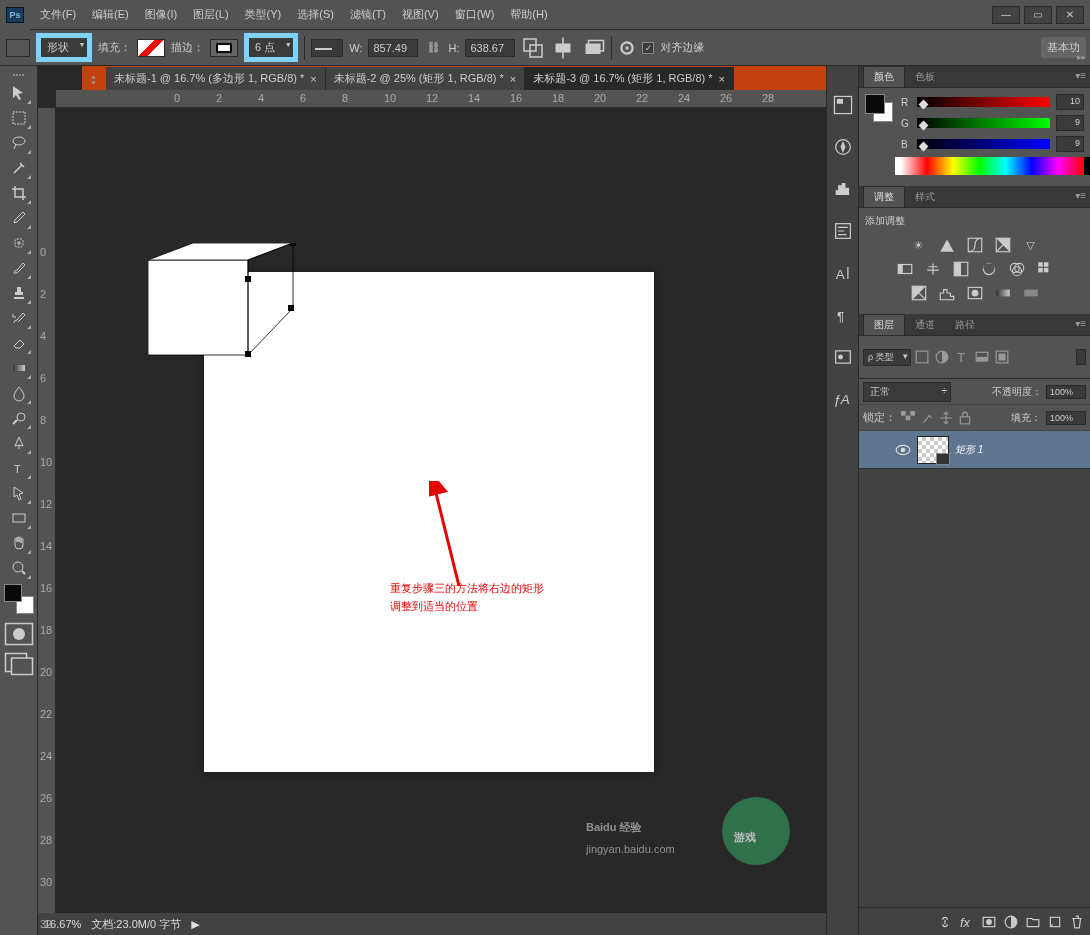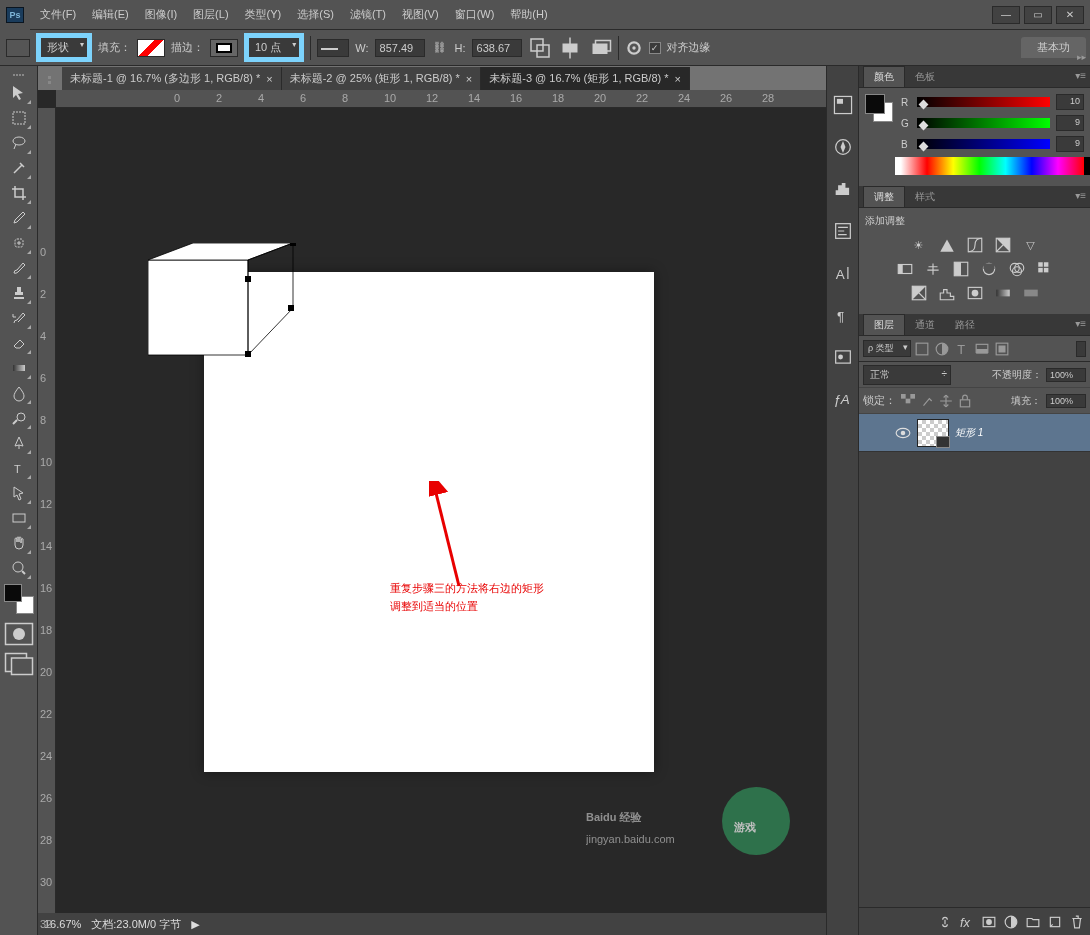--- a/index.html
+++ b/index.html
@@ -20,37 +20,37 @@
 .stroke-swatch { width: 28px; height: 18px; background: #666; display: flex; align-items: center; justify-content: center; border: 1px solid #2a2a2a; }
 .stroke-inner { width: 16px; height: 10px; border: 2px solid #000; background: #fff; }
 .opt-input { background: #3a3a3a; border: 1px solid #2a2a2a; width: 50px; padding: 2px 4px; color: #ccc; }
 .line-style { width: 32px; height: 18px; border: 1px solid #2a2a2a; background: #3a3a3a; position: relative; }
 .line-style::before { content: ''; position: absolute; left: 3px; right: 10px; top: 8px; border-top: 2px solid #ccc; }
 .chain-icon { width: 18px; height: 18px; display: flex; align-items: center; justify-content: center; font-size: 11px; }
 .path-btn { width: 24px; height: 24px; display: flex; align-items: center; justify-content: center; }
 .divider { width: 1px; height: 24px; background: #2a2a2a; }
 .gear { width: 18px; height: 18px; }
 .checkbox { width: 12px; height: 12px; background: #3a3a3a; border: 1px solid #888; display: inline-flex; align-items: center; justify-content: center; font-size: 9px; }
-.essentials { position: absolute; right: 4px; background: #656565; padding: 3px 16px; border-radius: 3px 3px 0 0; }
+.essentials { position: absolute; right: 4px; background: #656565; padding: 3px 6px; border-radius: 3px 3px 0 0; }
 
 .workspace { display: flex; height: calc(935px - 66px); }
 .toolbox { width: 38px; background: #535353; border-right: 1px solid #2a2a2a; display: flex; flex-direction: column; align-items: center; padding-top: 4px; gap: 0; }
 .tool { width: 26px; height: 25px; display: flex; align-items: center; justify-content: center; position: relative; }
 .tool::after { content: ''; position: absolute; right: 1px; bottom: 1px; border: 2px solid transparent; border-right-color: #aaa; border-bottom-color: #aaa; width: 0; height: 0; }
 .tool svg { width: 18px; height: 18px; }
 .tool-grip { width: 30px; height: 10px; display: flex; align-items: center; justify-content: center; gap: 1px; }
 .tool-grip span { width: 2px; height: 2px; background: #888; }
 .color-tool { width: 30px; height: 30px; position: relative; margin-top: 4px; }
 .fg-color { width: 18px; height: 18px; background: #0a0a0a; border: 1px solid #888; position: absolute; top: 0; left: 0; z-index: 2; }
 .bg-color { width: 18px; height: 18px; background: #fff; border: 1px solid #888; position: absolute; bottom: 0; right: 0; }
 .mask-tool { width: 30px; height: 24px; display: flex; align-items: center; justify-content: center; margin-top: 8px; }
 .screen-mode { width: 30px; height: 24px; display: flex; align-items: center; justify-content: center; margin-top: 6px; }
 
 .doc-area { flex: 1; display: flex; flex-direction: column; background: #282828; position: relative; }
-.tabs-bar { height: 24px; background: #737373; display: flex; align-items: flex-end; padding-left: 10px; }
+.tabs-bar { height: 24px; background: #c2410c; display: flex; align-items: flex-end; padding-left: 10px; margin-left: 44px; }
 .grip-dot { width: 8px; height: 20px; display: flex; flex-direction: column; justify-content: center; gap: 2px; margin-right: 6px; }
 .grip-dot span { width: 3px; height: 3px; background: #888; }
 .tab { background: #424242; padding: 4px 8px; display: flex; align-items: center; gap: 6px; font-size: 10px; color: #ccc; border-right: 1px solid #2a2a2a; }
 .tab.active { background: #282828; }
 .tab-close { font-size: 11px; }
 .ruler-h { height: 18px; background: #535353; position: relative; margin-left: 18px; overflow: hidden; font-size: 8px; color: #aaa; border-bottom: 1px solid #2a2a2a; }
 .ruler-h span { position: absolute; top: 2px; }
 .canvas-wrap { flex: 1; display: flex; position: relative; }
 .ruler-v { width: 18px; background: #535353; position: relative; font-size: 8px; color: #aaa; border-right: 1px solid #2a2a2a; writing-mode: vertical-lr; }
 .ruler-v span { position: absolute; left: 2px; writing-mode: horizontal-tb; }
@@ -82,21 +82,21 @@
 .slider-thumb { width: 7px; height: 7px; background: #ddd; position: absolute; top: 4px; left: 3px; transform: rotate(45deg); }
 .slider-val { width: 28px; height: 16px; background: #3a3a3a; border: 1px solid #2a2a2a; font-size: 9px; text-align: right; padding: 1px 3px; }
 .spectrum { height: 18px; margin: 0 -6px -6px -6px; background: linear-gradient(to right, #fff 0%, #fff 3%, red, yellow, lime, cyan, blue, magenta, red 97%, #000 97%); }
 
 .adjust-panel { background: #535353; padding: 6px; }
 .adjust-header { font-size: 10px; margin-bottom: 8px; }
 .adjust-row { display: flex; gap: 10px; justify-content: center; margin-bottom: 6px; }
 .adj-icon { width: 18px; height: 18px; display: flex; align-items: center; justify-content: center; }
 
 .layers-panel { flex: 1; background: #535353; display: flex; flex-direction: column; }
-.layers-filter { height: 26px; display: flex; align-items: center; gap: 4px; padding: 0 4px; border-bottom: 1px solid #2a2a2a; }
+.layers-filter { height: 43px; display: flex; align-items: center; gap: 4px; padding: 0 4px; border-bottom: 1px solid #2a2a2a; }
 .filter-drop { background: #3a3a3a; border: 1px solid #2a2a2a; padding: 1px 16px 1px 4px; font-size: 9px; position: relative; }
 .filter-drop::after { content: '▾'; position: absolute; right: 2px; }
 .filter-icons { display: flex; gap: 6px; }
 .fi { width: 14px; height: 14px; }
 .filter-toggle { margin-left: auto; width: 10px; height: 16px; background: #3a3a3a; border: 1px solid #2a2a2a; }
 .layers-blend { height: 26px; display: flex; align-items: center; gap: 4px; padding: 0 4px; border-bottom: 1px solid #444; }
 .blend-drop { background: #3a3a3a; border: 1px solid #2a2a2a; padding: 2px 16px 2px 6px; width: 88px; font-size: 10px; position: relative; }
 .blend-drop::after { content: '÷'; position: absolute; right: 3px; top: 2px; }
 .opacity-val { background: #3a3a3a; border: 1px solid #2a2a2a; width: 40px; padding: 1px 3px; font-size: 9px; }
 .layers-lock { height: 26px; display: flex; align-items: center; gap: 5px; padding: 0 4px; border-bottom: 1px solid #444; font-size: 10px; }
@@ -107,21 +107,21 @@
 .layer.selected { background: #5d758f; padding-left: 36px; }
 .layer-eye { width: 16px; height: 16px; }
 .layer-thumb { width: 32px; height: 28px; background: repeating-conic-gradient(#ccc 0 25%, #fff 0 50%) 0 0/8px 8px; border: 1px solid #222; position: relative; }
 .layer-thumb.white { background: #fff; }
 .layer-shape-badge { position: absolute; right: -2px; bottom: -2px; width: 14px; height: 12px; background: #333; border: 1px solid #888; }
 .layer-name { font-size: 10px; flex: 1; }
 .layer.selected .layer-name { font-style: italic; color: #fff; }
 .layer-lock { width: 12px; }
 .layers-footer { height: 28px; background: #424242; display: flex; align-items: center; justify-content: flex-end; gap: 8px; padding: 0 6px; border-top: 1px solid #2a2a2a; }
 .lf-icon { width: 14px; height: 14px; }
-.watermark { position: absolute; right: 10px; bottom: 40px; opacity: .7; pointer-events: none; }
+.watermark { position: absolute; right: 10px; bottom: 30px; opacity: .7; pointer-events: none; }
 </style>
 </head>
 <body>
 
 <div class="titlebar">
   <div class="ps-logo">
       <div class="ps-logo-inner">Ps</div>
     </div>
   <div class="menu">
     <div class="menu-item">文件(F)</div>
@@ -144,21 +144,21 @@
 
 <div class="options-bar">
   <div class="opt-swatch"></div>
   <div class="opt-dropdown">形状</div>
   <span class="opt-label">填充：</span>
   <div class="fill-swatch"></div>
   <span class="opt-label">描边：</span>
   <div class="stroke-swatch">
       <div class="stroke-inner"></div>
     </div>
-  <div class="opt-dropdown">10 点</div>
+  <div class="opt-dropdown">6 点</div>
   <div class="divider"></div>
   <div class="line-style"></div>
   <span class="opt-label">W:</span>
   <input class="opt-input" value="857.49" style="">
   <div class="chain-icon">⛓</div>
   <span class="opt-label">H:</span>
   <input class="opt-input" value="638.67" style="">
   <div class="path-btn">
       <svg viewBox="0 0 16 16">
         <rect x="2" y="2" width="8" height="8" fill="none" stroke="#ccc"></rect>

